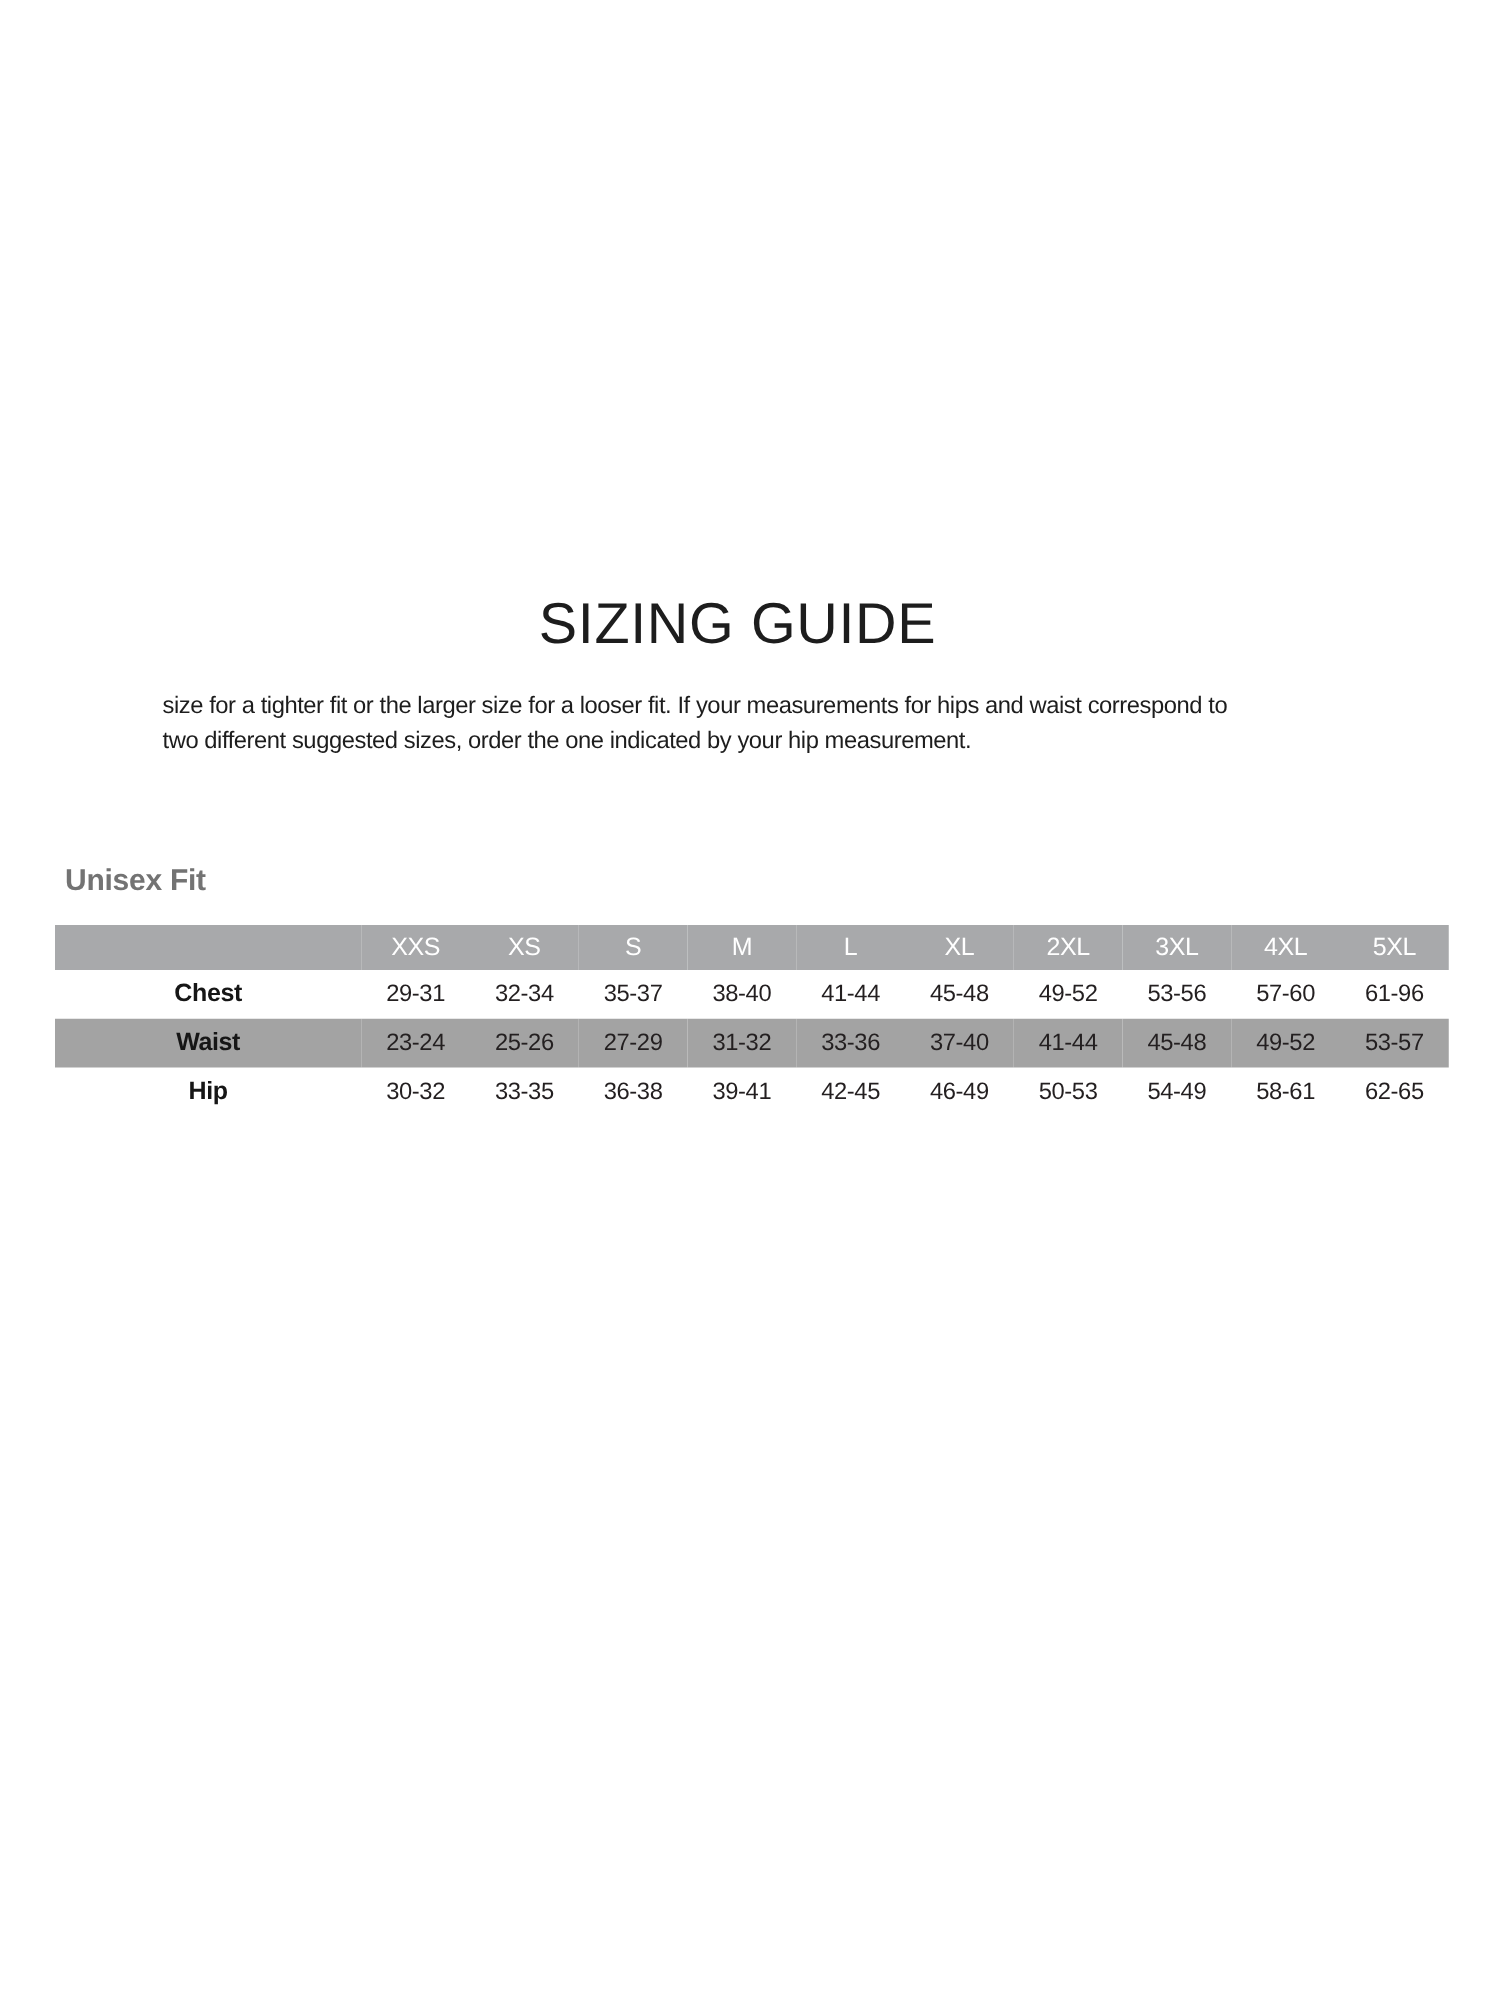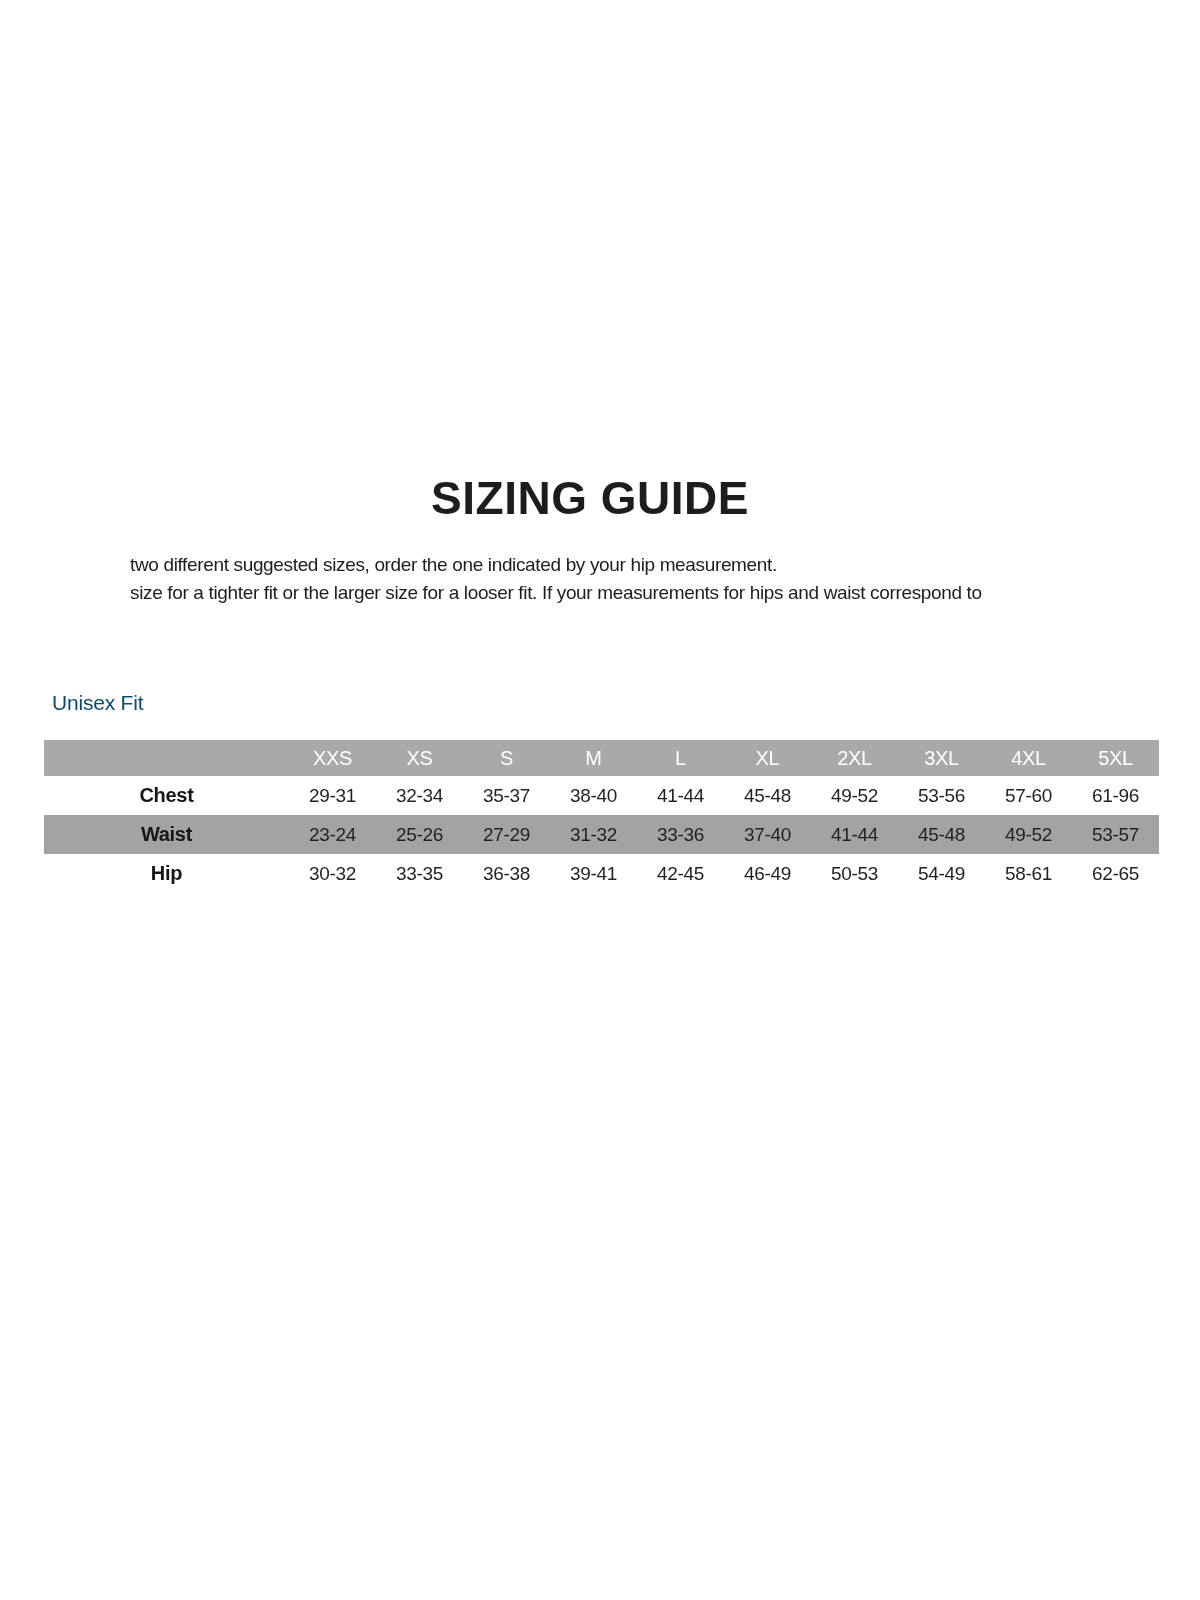--- a/index.html
+++ b/index.html
@@ -13,45 +13,45 @@
     overflow: hidden;
   }
 
   .page-title {
     position: absolute;
     top: 471px;
     left: 0;
     width: 1180px;
     text-align: center;
     font-size: 46px;
-    font-weight: 700;
+    font-weight: 400;
     letter-spacing: 0.5px;
     color: #1d1d1d;
   }
 
   .intro {
     position: absolute;
     top: 551px;
     left: 130px;
     width: 940px;
     font-size: 19px;
     line-height: 27.5px;
     letter-spacing: -0.35px;
     color: #1d1d1d;
   }
   .intro-line { display: block; white-space: nowrap; }
 
   .section-heading {
     position: absolute;
     top: 691px;
     left: 52px;
-    font-size: 21px;
-    font-weight: 400;
+    font-size: 24px;
+    font-weight: 700;
     letter-spacing: -0.2px;
-    color: #0c4a6e;
+    color: #737373;
   }
 
   .size-table {
     position: absolute;
     top: 740px;
     left: 44px;
     width: 1115px;
     border-collapse: collapse;
     table-layout: fixed;
     font-size: 19px;
@@ -83,22 +83,22 @@
   }
 </style>
 </head>
 <body>
 
 <div>
 
   <h1 class="page-title">SIZING GUIDE</h1>
 
   <div class="intro">
+    <span class="intro-line">size for a tighter fit or the larger size for a looser fit. If your measurements for hips and waist correspond to</span>
     <span class="intro-line">two different suggested sizes, order the one indicated by your hip measurement.</span>
-    <span class="intro-line">size for a tighter fit or the larger size for a looser fit. If your measurements for hips and waist correspond to</span>
   </div>
 
   <h2 class="section-heading">Unisex Fit</h2>
 
   <table class="size-table">
     <colgroup>
       <col class="label-col">
       <col class="size-col">
         <col class="size-col">
         <col class="size-col">

